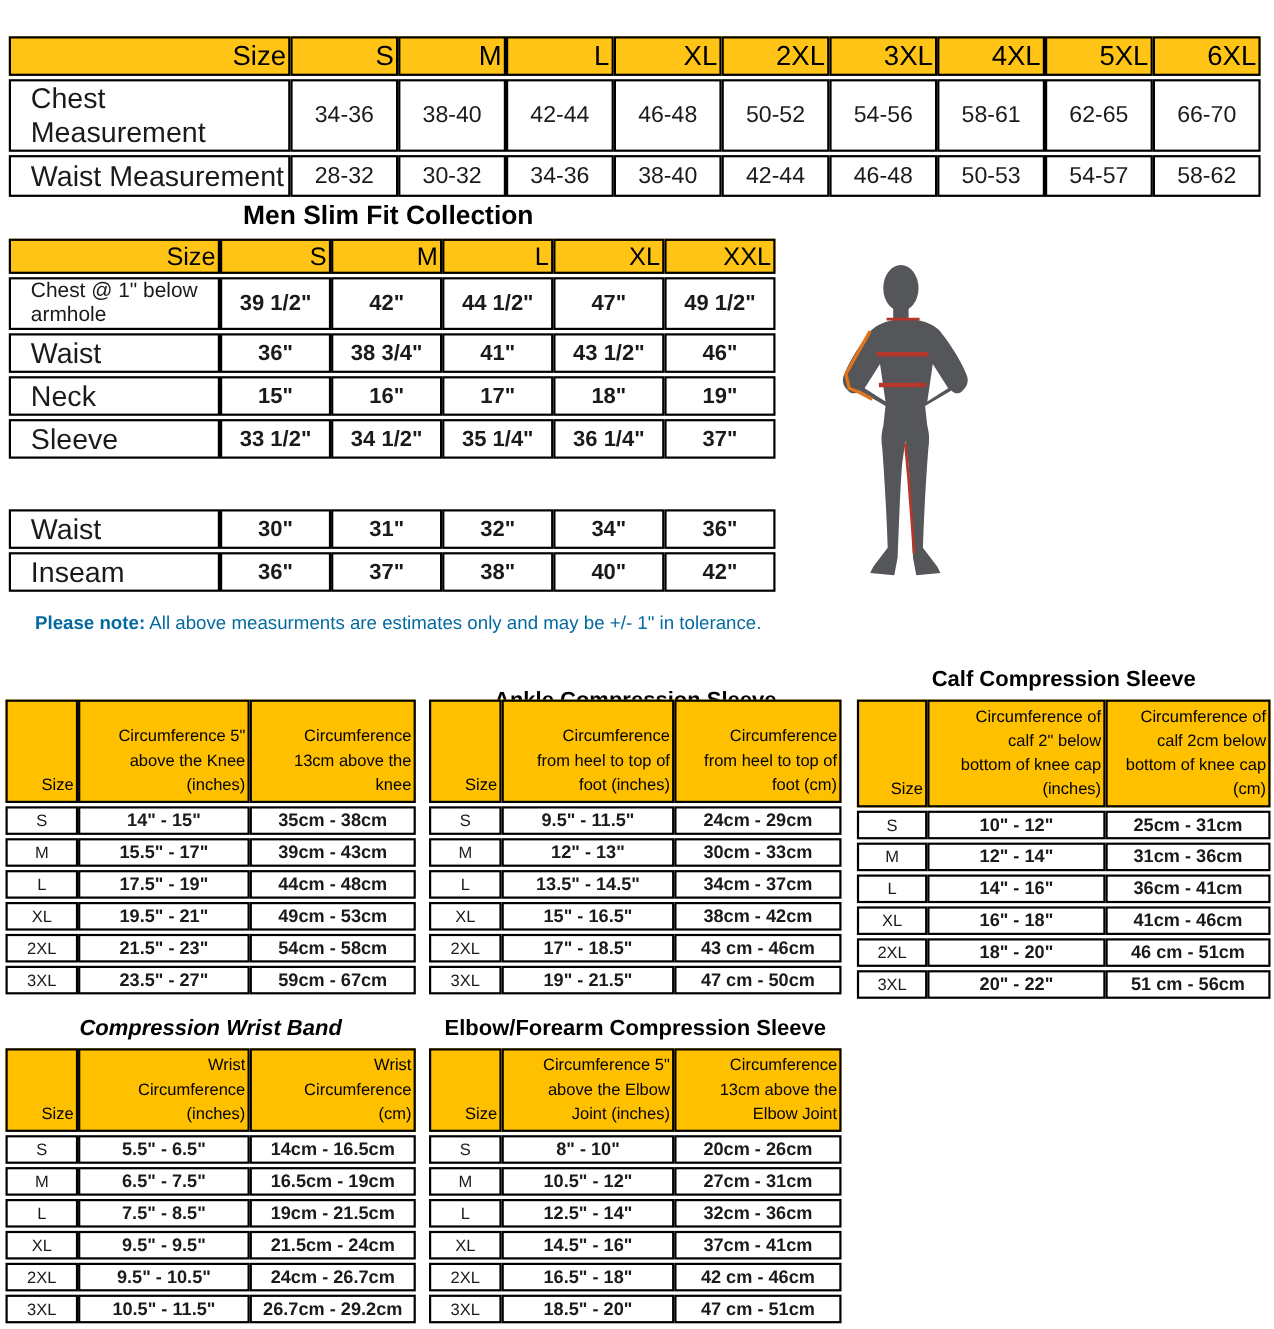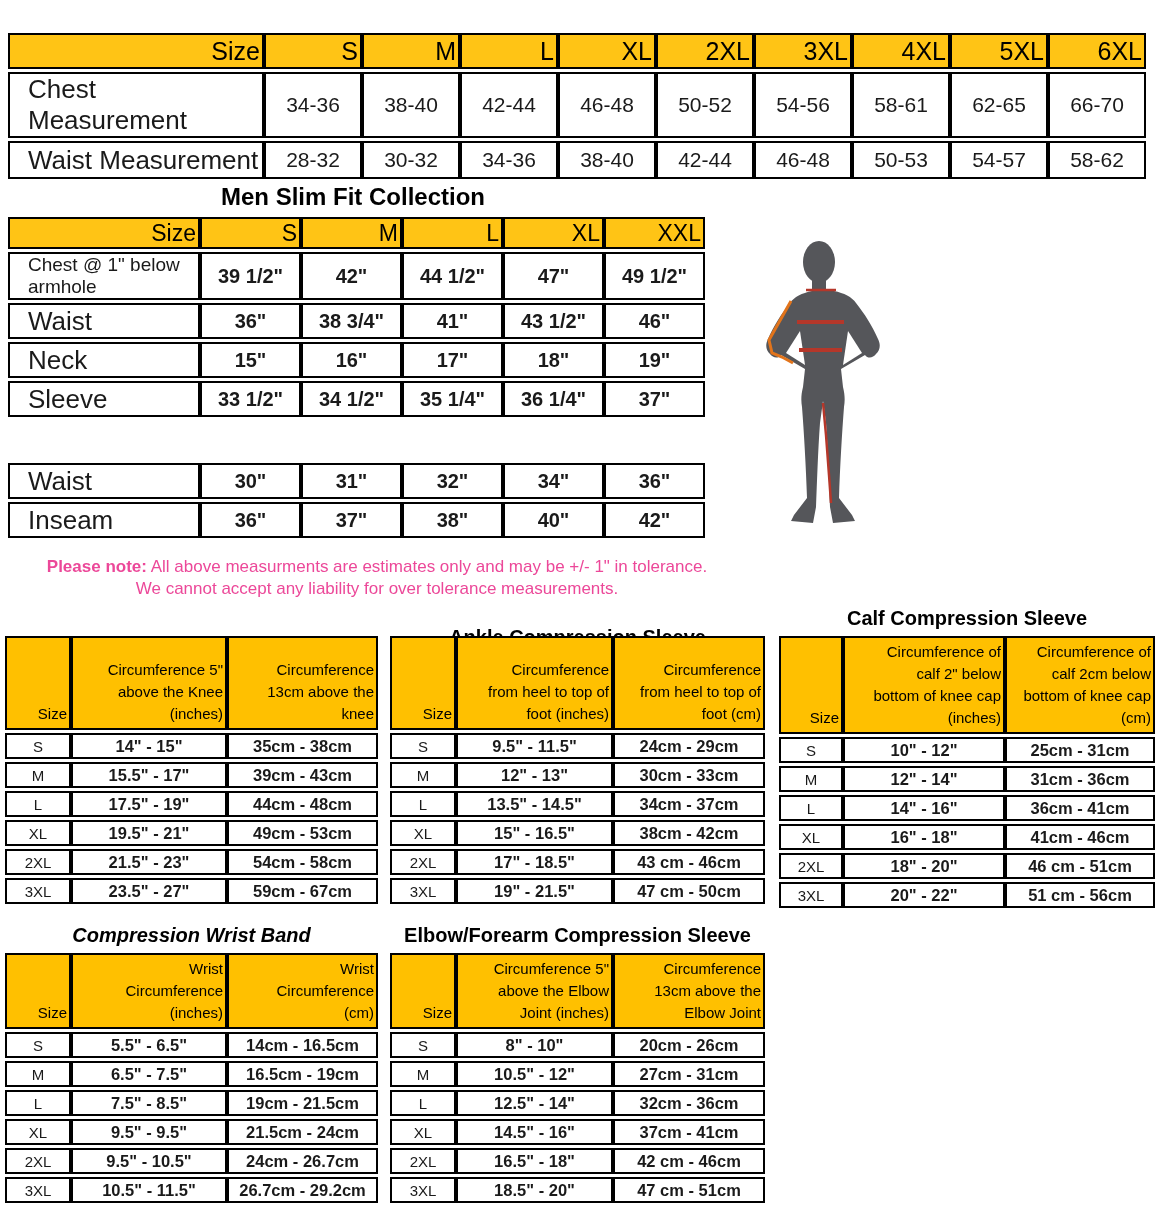--- a/index.html
+++ b/index.html
@@ -30,22 +30,22 @@
   .mid tbody tr.short td:first-child{font-size:19px;}
 
   
   .small th{background:var(--header-gold-small,#FFC000);font-size:15px;line-height:22px;
             vertical-align:bottom;white-space:pre-line;padding:3px 2px;}
   .small td{font-size:16.5px;font-weight:600;height:26px;}
   .small td:first-child{text-align:center;font-size:15px;font-weight:400;padding-left:2px;}
   .small.h1 th{height:94px;}
   .small.h2 th{height:76px;}
 
-  .note{position:absolute;left:17px;top:556px;width:720px;text-align:center;
-        font-size:17px;line-height:22px;color:#ec4899;}
+  .note{position:absolute;left:2px;top:556px;width:720px;text-align:center;
+        font-size:17px;line-height:22px;color:#0369a1;}
   .note .b{font-weight:bold;}
   .figure-wrap{position:absolute;left:760px;top:235px;width:130px;height:300px;}
 </style>
 </head>
 <body>
 
 <div class="page">
 
   <table class="big" style="left:8px;top:30px;">
     <colgroup>
@@ -184,21 +184,20 @@
           <td>38"</td>
           <td>40"</td>
           <td>42"</td>
         </tr>
       </tbody>
   </table>
 
   <div class="note">
     <span class="b">Please note:</span>
     <span>All above measurments are estimates only and may be +/- 1" in tolerance.</span><br>
-    <span>We cannot accept any liability for over tolerance measurements.</span>
   </div>
 
   <div class="figure-wrap">
     <svg width="130" height="300" viewBox="0 0 130 300">
       <ellipse cx="59" cy="27" rx="16" ry="21" style="fill:var(--figure-gray)"></ellipse>
       <rect x="52" y="42" width="14" height="18" style="fill:var(--figure-gray)"></rect>
       <path style="fill:var(--figure-gray)" d="
         M52,56 C42,58 34,62 30,68 C22,78 13,92 8,104 C5,110 6,115 10,119
         C13,123 18,124 21,120 L45,134 L43,152 C41,160 41,166 42,172
         C44,198 46,232 47,263 L34,280 L31,286 L53,288 L56,272

